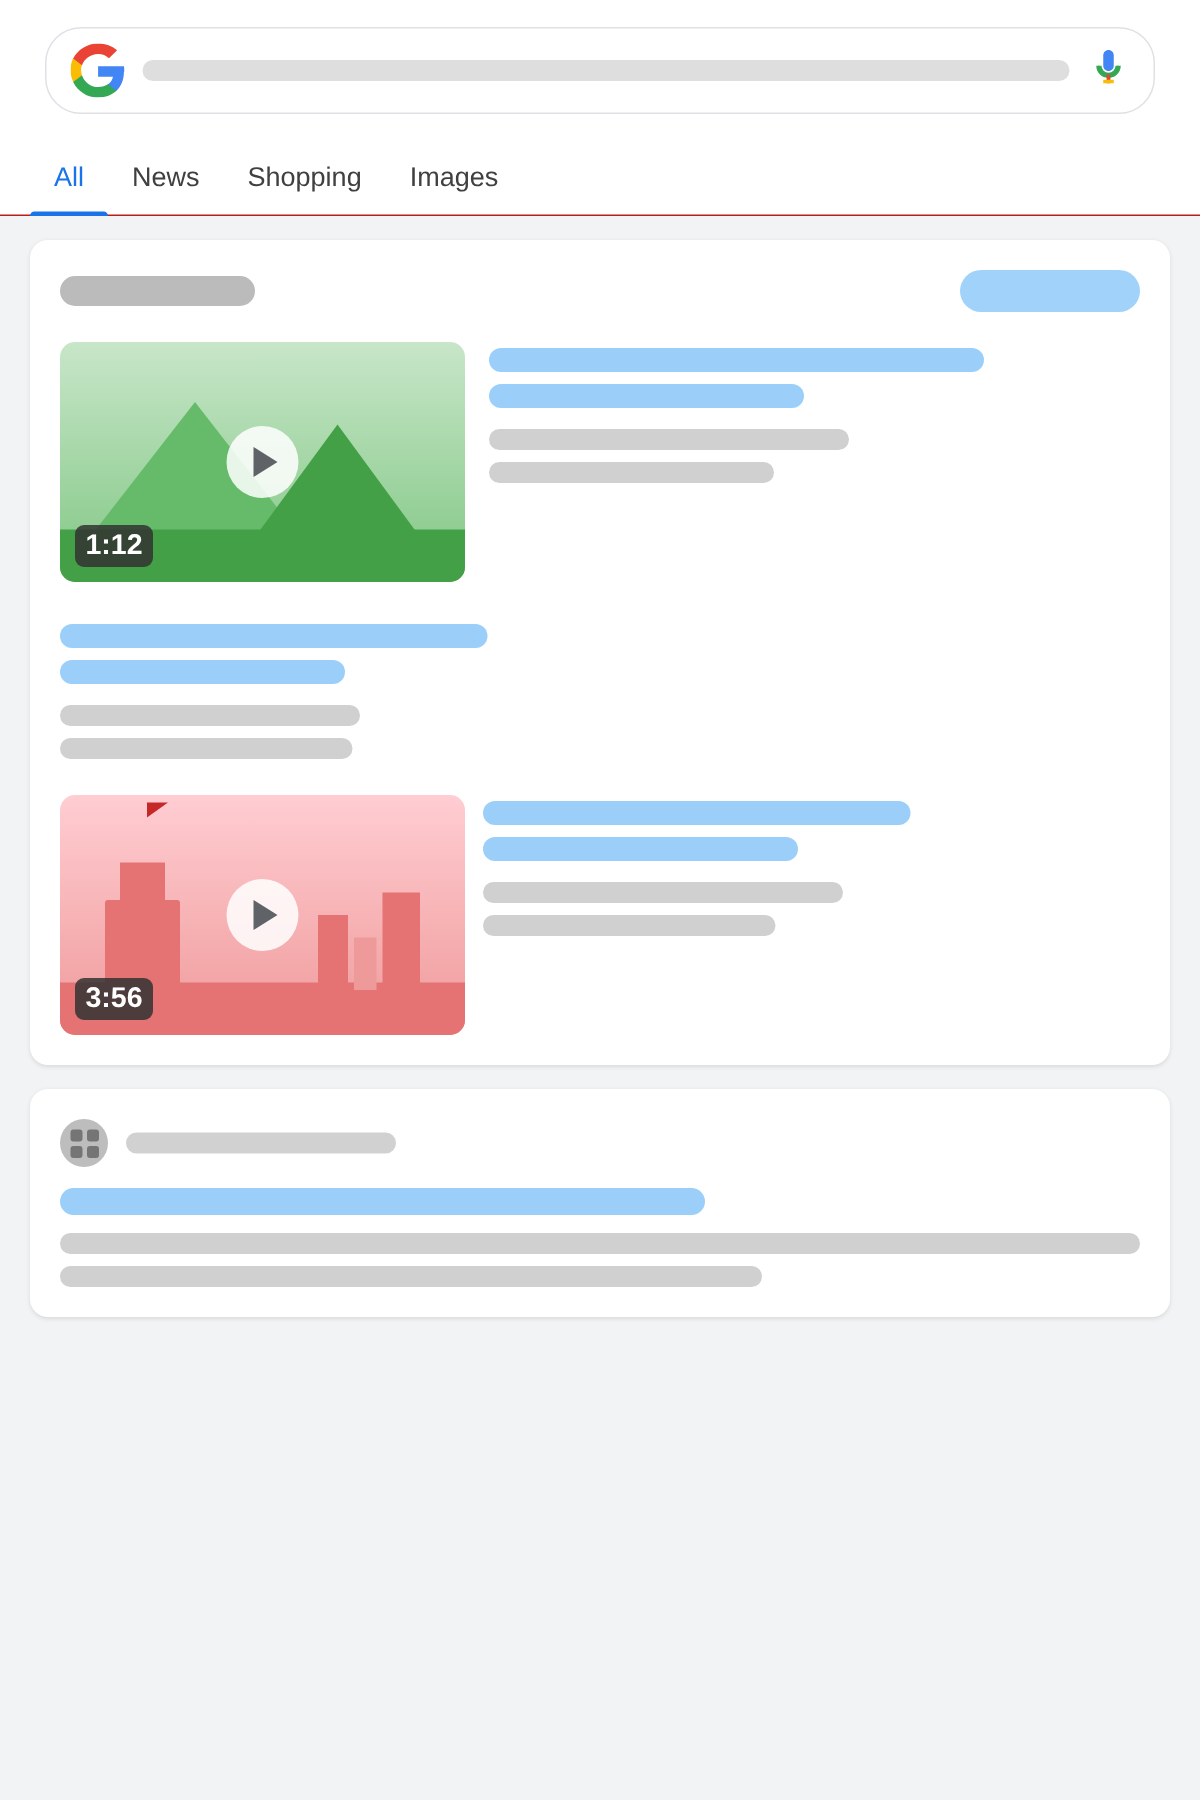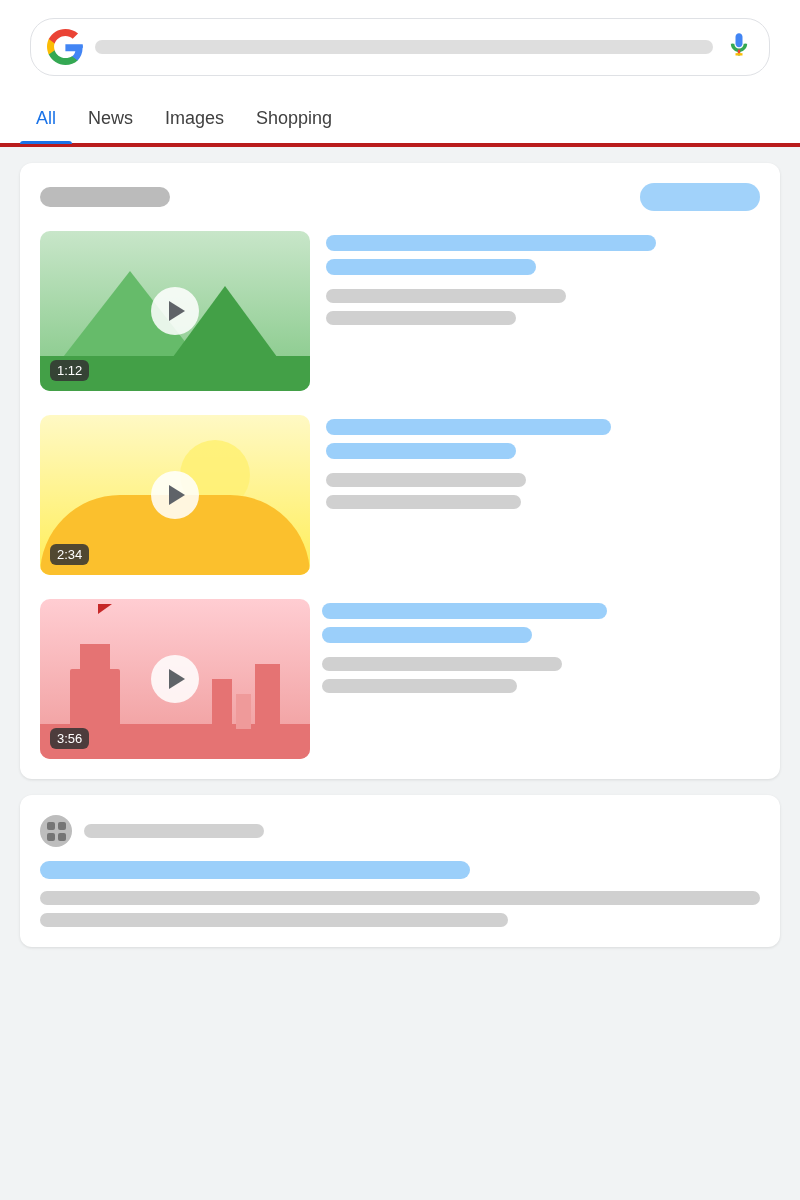--- a/index.html
+++ b/index.html
@@ -44,21 +44,21 @@
     }
 
     .mic-icon-wrap {
       margin-left: 12px;
       flex-shrink: 0;
     }
 
     
     .tabs-bar {
       background: #fff;
-      border-bottom: 4px solid #b91c1c;
+      border-bottom: 1px solid #b91c1c;
       display: flex;
       align-items: center;
       padding: 0 20px;
       max-width: 800px;
     }
 
     .tab {
       padding: 14px 16px;
       font-size: 18px;
       color: #404040;
@@ -276,25 +276,25 @@
       border-left: 16px solid #5f6368;
       margin-left: 3px;
     }
 
     .duration-badge {
       position: absolute;
       bottom: 10px;
       left: 10px;
       background: rgba(50,50,50,0.85);
       color: #fff;
-      font-size: 13px;
+      font-size: 19px;
       padding: 3px 7px;
       border-radius: 6px;
       z-index: 5;
-      font-weight: 400;
+      font-weight: 700;
     }
 
     
     .video-info {
       flex: 1;
       display: flex;
       flex-direction: column;
       gap: 8px;
       justify-content: flex-start;
       padding-top: 4px;
@@ -422,22 +422,22 @@
         <line x1="12" y1="16" x2="12" y2="20" stroke="#EA4335" stroke-width="2"></line>
         <line x1="9" y1="20" x2="15" y2="20" stroke="#FBBC05" stroke-width="2"></line>
       </svg>
     </div>
   </div>
 </div>
 
 <div class="tabs-bar">
   <div class="tab active">All</div>
   <div class="tab">News</div>
+  <div class="tab">Shopping</div>
   <div class="tab">Images</div>
-  <div class="tab">Shopping</div>
 </div>
 
 <div class="main-content">
 
   <div class="results-card">
     <div class="card-header">
       <div class="card-label"></div>
       <div class="card-action"></div>
     </div>
 
@@ -451,26 +451,20 @@
       </div>
       <div class="video-info">
         <div class="info-title-1" style="width:330px;"></div>
         <div class="info-title-2" style="width:210px;"></div>
         <div class="info-desc-1" style="width:240px;"></div>
         <div class="info-desc-2" style="width:190px;"></div>
       </div>
     </div>
 
     <div class="video-item">
-      <div class="video-thumbnail thumb-yellow">
-        <div class="sun"></div>
-        <div class="cloud-hill"></div>
-        <div class="play-btn"></div>
-        <div class="duration-badge">2:34</div>
-      </div>
       <div class="video-info">
         <div class="info-title-1" style="width:285px;"></div>
         <div class="info-title-2" style="width:190px;"></div>
         <div class="info-desc-1" style="width:200px;"></div>
         <div class="info-desc-2" style="width:195px;"></div>
       </div>
     </div>
 
     <div class="video-item">
       <div class="video-thumbnail thumb-pink">

